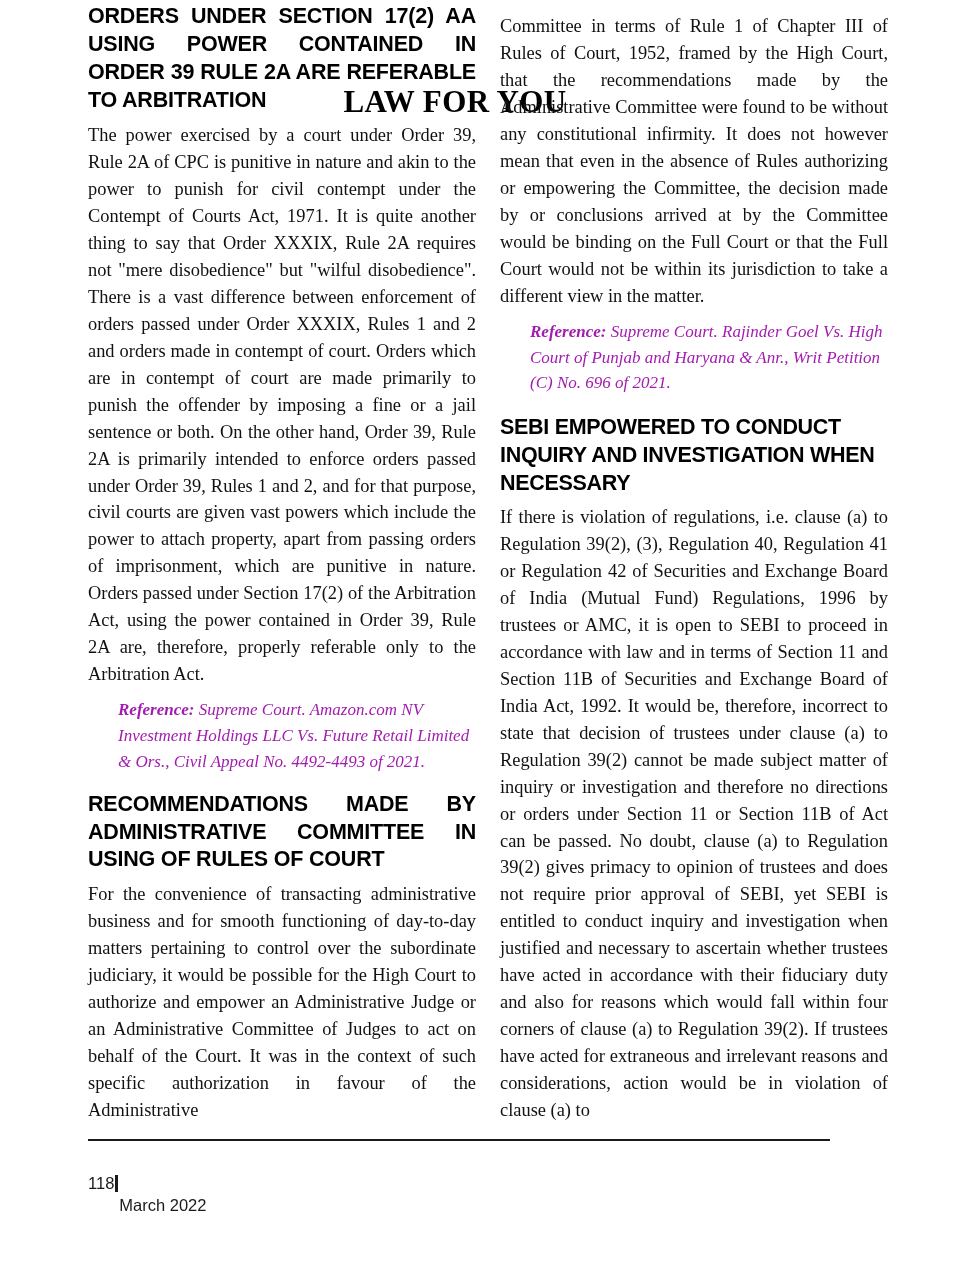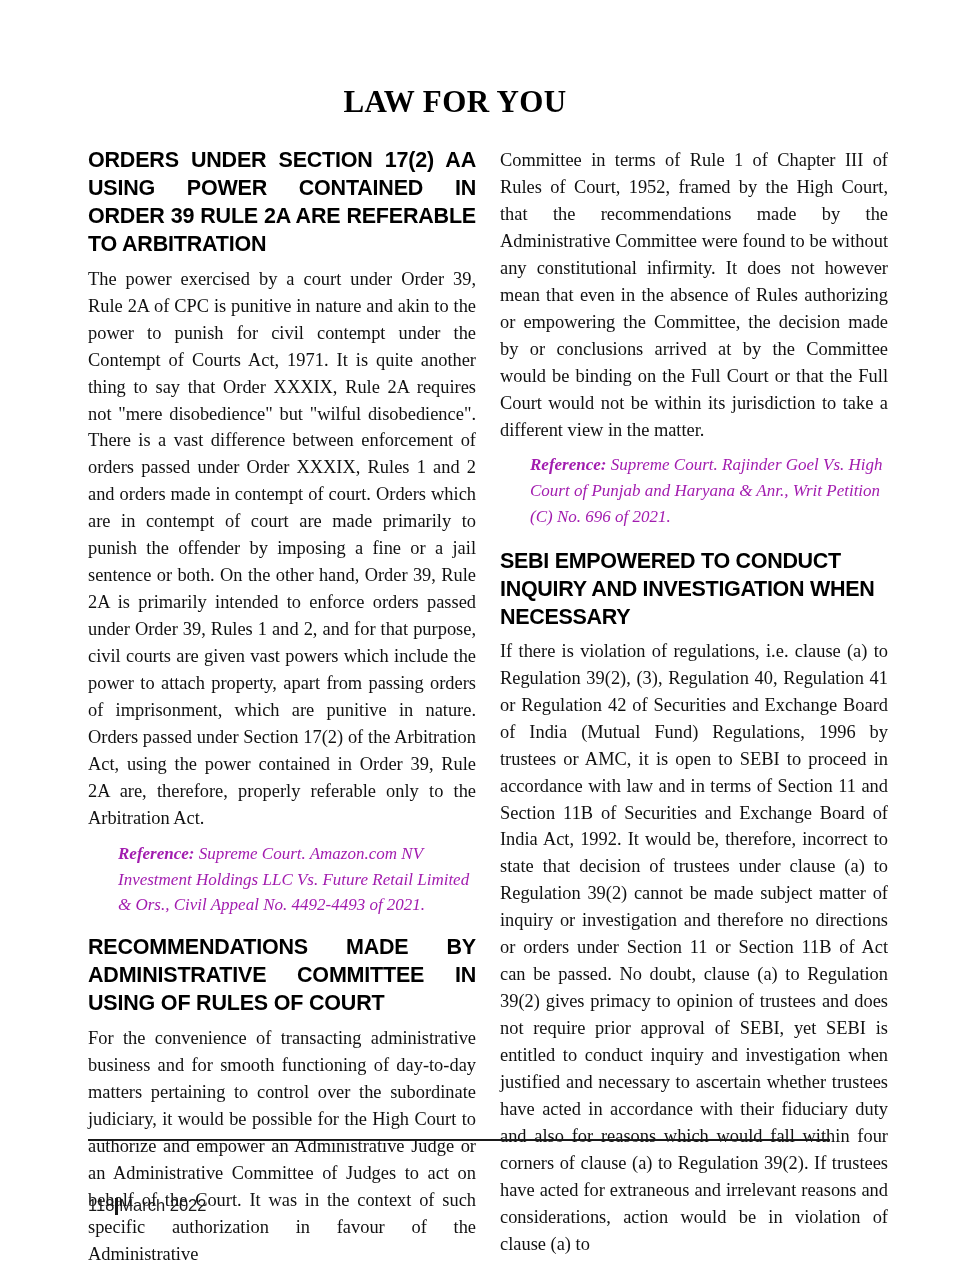--- a/index.html
+++ b/index.html
@@ -27,23 +27,24 @@
     letter-spacing: 0.4px;
     padding-top: 86px;
     line-height: 1.0;
     color: #000000;
   }
   .content {
     display: flex;
     flex-direction: row;
     gap: 24px;
     padding: 0 80px 0 88px;
-    margin-top: 30px;
+    margin-top: 22px;
     height: 985px;
     box-sizing: border-box;
+    align-items: flex-end;
   }
   .col {
     width: 388px;
     flex: 0 0 388px;
     position: relative;
   }
   .col-right {
     width: 388px;
     flex: 0 0 388px;
   }
@@ -99,21 +100,21 @@
     right: 80px;
     top: 1139px;
     height: 0;
     border-top: 2.5px solid #1a1a1a;
   }
   .footer {
     position: absolute;
     left: 88px;
     top: 1152px;
     display: flex;
-    align-items: flex-end;
+    align-items: center;
     font-family: "Liberation Sans", "DejaVu Sans", sans-serif;
     font-size: 16.5px;
     color: #1a1a1a;
   }
   .footer .pagenum { font-weight: normal; }
   .footer .sep {
     display: inline-block;
     width: 3px;
     height: 17px;
     background: #1a1a1a;

